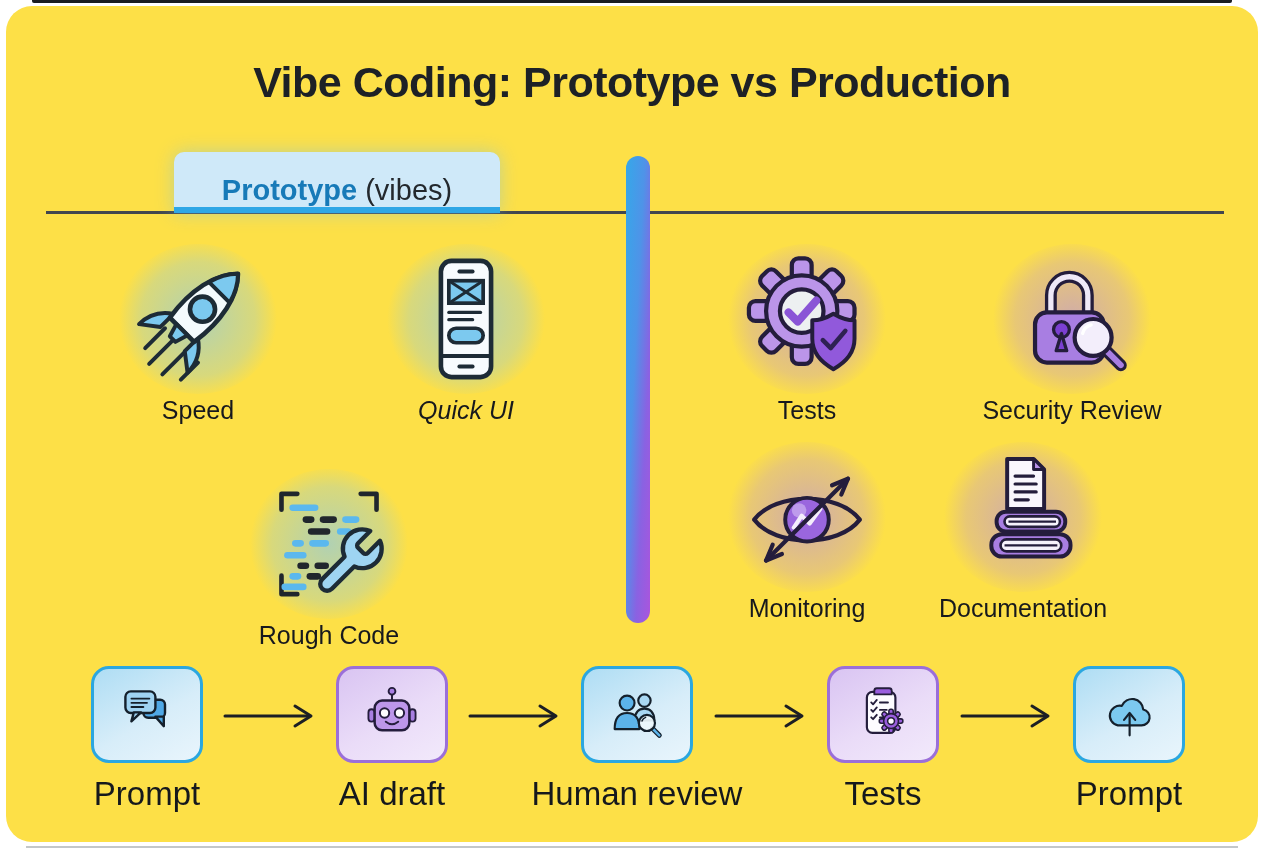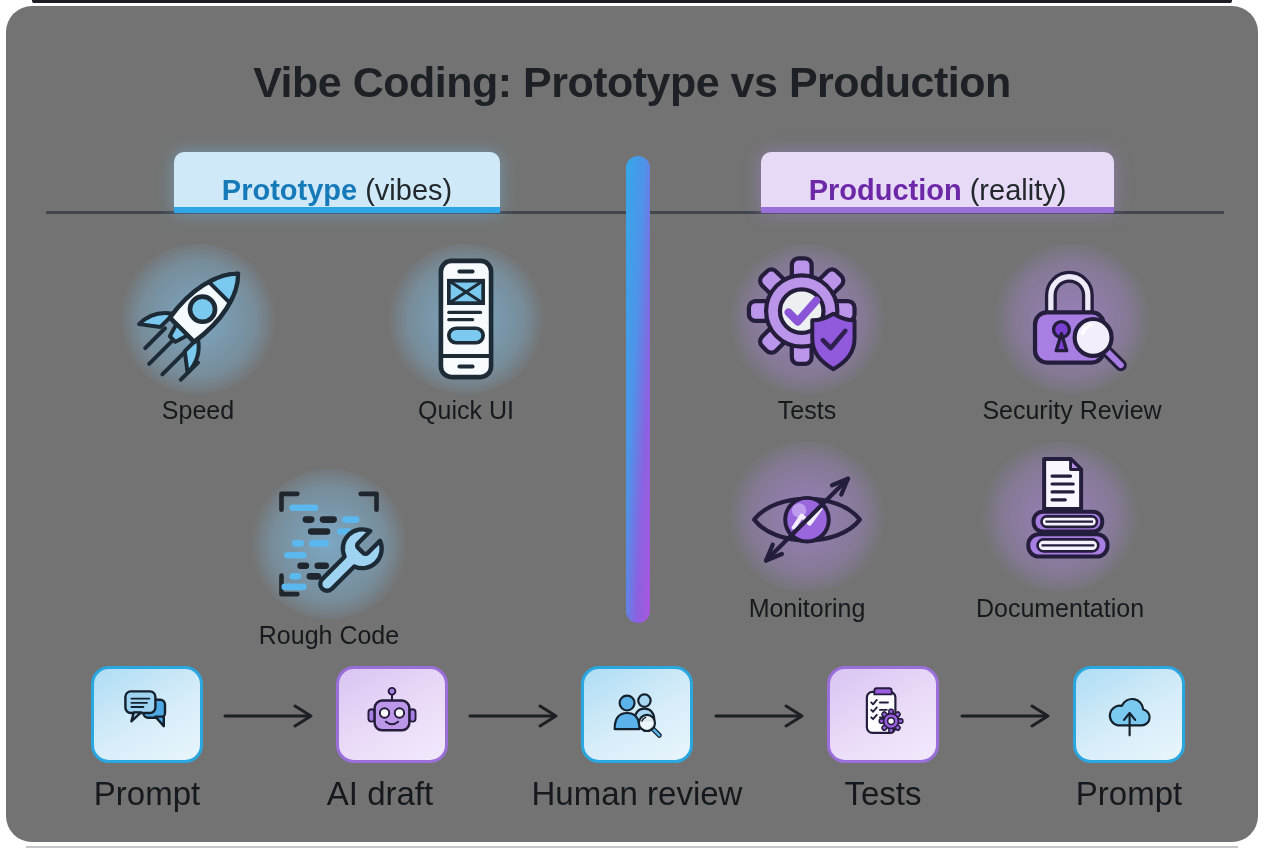--- a/index.html
+++ b/index.html
@@ -1,20 +1,20 @@
 <!DOCTYPE html>
 <html><head>
 <meta charset="utf-8">
 <style>
   html,body{margin:0;padding:0;background:#ffffff;}
   .canvas{position:relative;width:1264px;height:848px;background:#ffffff;overflow:hidden;
           font-family:"Liberation Sans",sans-serif;color:#1d2126;}
   .top-edge{position:absolute;top:0;left:32px;right:32px;height:3px;background:#1b1e22;border-radius:0 0 2px 2px;}
   .bottom-edge{position:absolute;bottom:0;left:26px;right:26px;height:2px;background:#c3c7c9;}
-  .card{position:absolute;inset:6px;background:#737373;border-radius:26px;}
+  .card{position:absolute;inset:6px;background:#fde047;border-radius:26px;}
 
   .title{position:absolute;top:52px;left:0;width:100%;text-align:center;
          font-size:43px;font-weight:800;letter-spacing:-0.5px;color:#1d2126;margin:0;}
 
   .hrule{position:absolute;top:205px;left:40px;width:1178px;height:2.5px;background:#42474e;z-index:1;}
 
   .badge{position:absolute;top:146px;height:55px;display:flex;align-items:flex-end;justify-content:center;
          font-size:29px;border-radius:10px 10px 0 0;z-index:2;white-space:nowrap;}
   .badge .accent{font-weight:800;margin-right:8px;}
   .badge-proto{left:168px;width:326px;background:#cfe9f9;border-bottom:6px solid #2fa7e6;
@@ -50,24 +50,20 @@
 
     <h1 class="title">Vibe Coding: Prototype vs Production</h1>
 
     <div class="hrule"></div>
 
     <div class="badge badge-proto">
       <span class="accent">Prototype</span>
       <span class="qualifier">(vibes)</span>
     </div>
 
-    <div class="badge badge-prod">
-      <span class="accent">Production</span>
-      <span class="qualifier">(reality)</span>
-    </div>
 
     <div class="vdivider"></div>
 
     <div class="feature" style="left:82px;top:238px;">
       <div class="iconwrap glow-blue">
         <svg width="132" height="132" viewBox="0 0 100 100" fill="none">
           <g stroke="#1d2b36" stroke-width="3" stroke-linecap="round">
             <line x1="10" y1="72" x2="25" y2="57"></line>
             <line x1="13" y1="84" x2="32" y2="65"></line>
             <line x1="23" y1="92" x2="42" y2="73"></line>
@@ -79,21 +75,21 @@
             <path d="M52 4 C64 16 69 38 65 64 L39 64 C35 38 40 16 52 4 Z" fill="#f4fafd" stroke-width="3.5"></path>
             <path d="M52 4 C57 9 61 16 63 24 L41 24 C43 16 47 9 52 4 Z" fill="#7cc9ef" stroke-width="3"></path>
             <circle cx="52" cy="42" r="9.5" fill="#7cc9ef" stroke-width="3.5"></circle>
             <path d="M46 64 L58 64 L55 74 L49 74 Z" fill="#7cc9ef" stroke-width="3"></path>
           </g>
         </svg>
       </div>
       <div class="feature-label">Speed</div>
     </div>
 
-    <div class="feature" style="left:350px;top:238px;">
+    <div class="feature" style="left:350px;top:238px;font-style:italic;">
       <div class="iconwrap glow-blue">
         <svg width="132" height="132" viewBox="0 0 100 100" fill="none">
           <rect x="31" y="6" width="38" height="88" rx="8" fill="#f7fbfe" stroke="#1d2b36" stroke-width="3.5"></rect>
           <line x1="45" y1="14" x2="55" y2="14" stroke="#1d2b36" stroke-width="3" stroke-linecap="round"></line>
           <rect x="37" y="21" width="26" height="17" fill="#7cc9ef" stroke="#1d2b36" stroke-width="2.8"></rect>
           <line x1="37" y1="21" x2="63" y2="38" stroke="#1d2b36" stroke-width="2.2"></line>
           <line x1="63" y1="21" x2="37" y2="38" stroke="#1d2b36" stroke-width="2.2"></line>
           <line x1="37" y1="45" x2="61" y2="45" stroke="#1d2b36" stroke-width="2.5" stroke-linecap="round"></line>
           <line x1="37" y1="50.5" x2="55" y2="50.5" stroke="#1d2b36" stroke-width="2.5" stroke-linecap="round"></line>
           <rect x="37" y="57" width="26" height="11" rx="5.5" fill="#7cc9ef" stroke="#1d2b36" stroke-width="2.8"></rect>
@@ -178,21 +174,21 @@
           <circle cx="44" cy="45" r="5.5" fill="#c4a4ef" opacity="0.85"></circle>
           <path d="M40 58 L46 49 L52 55 L60 44" stroke="#f4eefc" stroke-width="3.2" fill="none" stroke-linecap="round" stroke-linejoin="round"></path>
           <line x1="19" y1="83" x2="81" y2="21" stroke="#241d3c" stroke-width="3.2" stroke-linecap="round"></line>
           <path d="M69 26 L81 21 L76 33" stroke="#241d3c" stroke-width="3.2" fill="none" stroke-linecap="round" stroke-linejoin="round"></path>
           <path d="M31 78 L19 83 L24 71" stroke="#241d3c" stroke-width="3.2" fill="none" stroke-linecap="round" stroke-linejoin="round"></path>
         </svg>
       </div>
       <div class="feature-label">Monitoring</div>
     </div>
 
-    <div class="feature" style="left:944px;top:436px;">
+    <div class="feature" style="left:907px;top:436px;">
       <div class="iconwrap glow-purple">
         <svg width="132" height="132" viewBox="0 0 100 100" fill="none">
           <path d="M38 6 H58 L66 14 V44 H38 Z" fill="#f9f6fd" stroke="#241d3c" stroke-width="3" stroke-linejoin="round"></path>
           <path d="M58 6 V14 H66 Z" fill="#b992e8" stroke="#241d3c" stroke-width="2.2" stroke-linejoin="round"></path>
           <g stroke="#241d3c" stroke-width="2.4" stroke-linecap="round">
             <line x1="44" y1="19" x2="58" y2="19"></line>
             <line x1="44" y1="25" x2="60" y2="25"></line>
             <line x1="44" y1="31" x2="60" y2="31"></line>
             <line x1="44" y1="37" x2="54" y2="37"></line>
           </g>
@@ -236,21 +232,21 @@
           <circle cx="50" cy="15" r="5.5" fill="#a87ee2" stroke="#241d3c" stroke-width="3"></circle>
           <rect x="12" y="44" width="10" height="20" rx="5" fill="#a87ee2" stroke="#241d3c" stroke-width="3"></rect>
           <rect x="78" y="44" width="10" height="20" rx="5" fill="#a87ee2" stroke="#241d3c" stroke-width="3"></rect>
           <rect x="22" y="30" width="56" height="48" rx="12" fill="#bd97ea" stroke="#241d3c" stroke-width="4"></rect>
           <circle cx="38" cy="50" r="7.5" fill="#fdfcfe" stroke="#241d3c" stroke-width="3.2"></circle>
           <circle cx="62" cy="50" r="7.5" fill="#fdfcfe" stroke="#241d3c" stroke-width="3.2"></circle>
           <path d="M40 64 Q50 72 60 64" stroke="#241d3c" stroke-width="3.2" fill="none" stroke-linecap="round"></path>
         </svg>
       </span>
     </div>
-    <div class="step-label" style="left:264px;text-align:center;">AI draft</div>
+    <div class="step-label" style="left:276px;text-align:center;">AI draft</div>
 
     <svg class="flow-arrow" style="left:460px;" width="100" height="26" viewBox="0 0 100 26">
       <line x1="4" y1="13" x2="88" y2="13" stroke="#1c1f24" stroke-width="3" stroke-linecap="round"></line>
       <path d="M74 3 L90 13 L74 23" stroke="#1c1f24" stroke-width="3" fill="none" stroke-linecap="round" stroke-linejoin="round"></path>
     </svg>
 
     <div class="step-box step-blue" style="left:575px;">
       <span>
         <svg width="62" height="62" viewBox="0 0 100 100" fill="none">
           <circle cx="62" cy="30" r="10" fill="#a8d7f3" stroke="#14202c" stroke-width="3.5"></circle>

